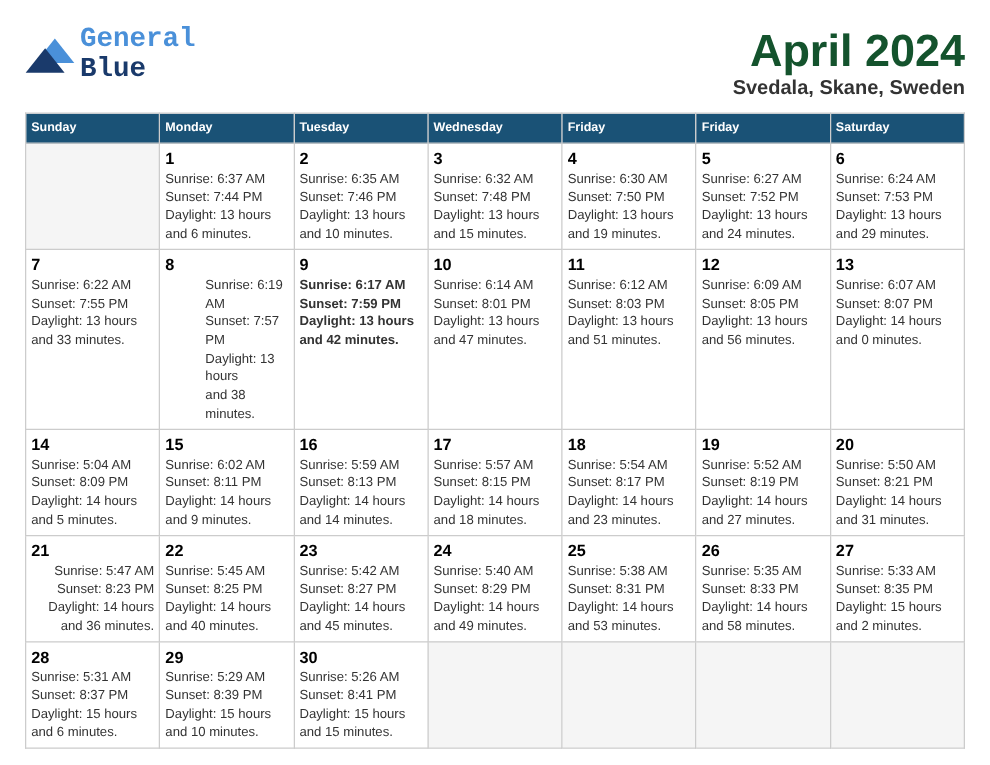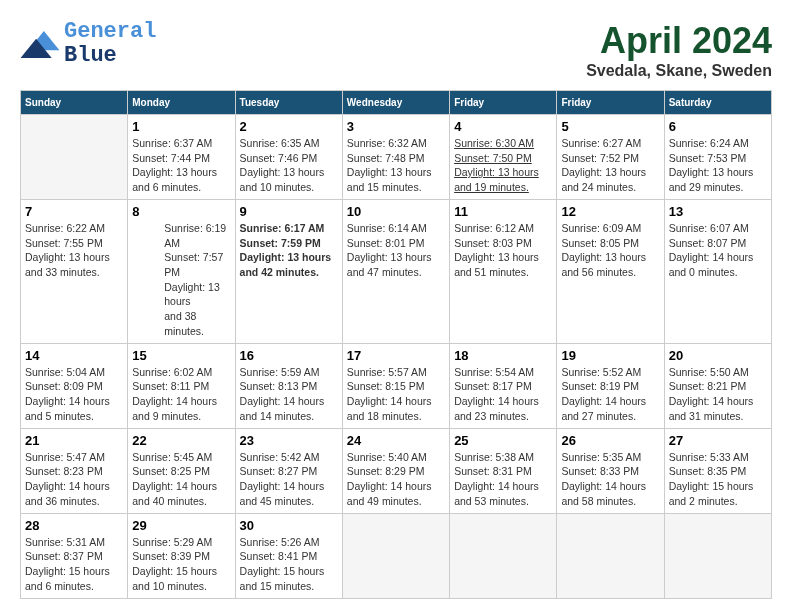--- a/index.html
+++ b/index.html
@@ -139,21 +139,21 @@
         </td>
         <td>
           <div class="day-number">3</div>
           <div class="day-info" style="white-space: pre-line;">Sunrise: 6:32 AM
 Sunset: 7:48 PM
 Daylight: 13 hours
 and 15 minutes.</div>
         </td>
         <td>
           <div class="day-number">4</div>
-          <div class="day-info" style="white-space: pre-line; text-decoration: underline;">Sunrise: 6:30 AM
+          <div class="day-info" style="white-space: pre-line;">Sunrise: 6:30 AM
 Sunset: 7:50 PM
 Daylight: 13 hours
 and 19 minutes.</div>
         </td>
         <td>
           <div class="day-number">5</div>
           <div class="day-info" style="white-space: pre-line;">Sunrise: 6:27 AM
 Sunset: 7:52 PM
 Daylight: 13 hours
 and 24 minutes.</div>
@@ -264,21 +264,21 @@
           <div class="day-number">20</div>
           <div class="day-info" style="white-space: pre-line;">Sunrise: 5:50 AM
 Sunset: 8:21 PM
 Daylight: 14 hours
 and 31 minutes.</div>
         </td>
       </tr>
       <tr class="week-row">
         <td>
           <div class="day-number">21</div>
-          <div class="day-info" style="white-space: pre-line;">Sunrise: 5:47 AM
+          <div class="day-info" style="white-space: pre-line; text-align: right;">Sunrise: 5:47 AM
 Sunset: 8:23 PM
 Daylight: 14 hours
 and 36 minutes.</div>
         </td>
         <td>
           <div class="day-number">22</div>
           <div class="day-info" style="white-space: pre-line;">Sunrise: 5:45 AM
 Sunset: 8:25 PM
 Daylight: 14 hours
 and 40 minutes.</div>

